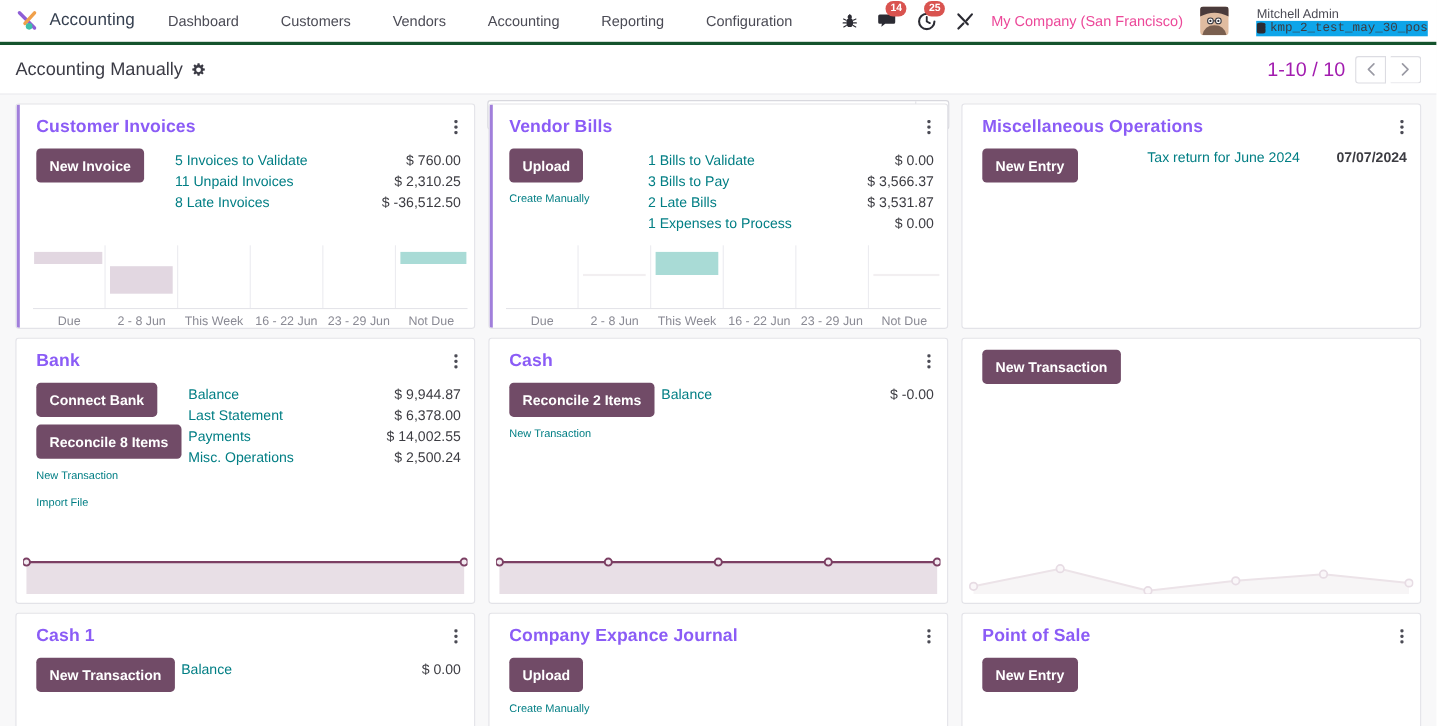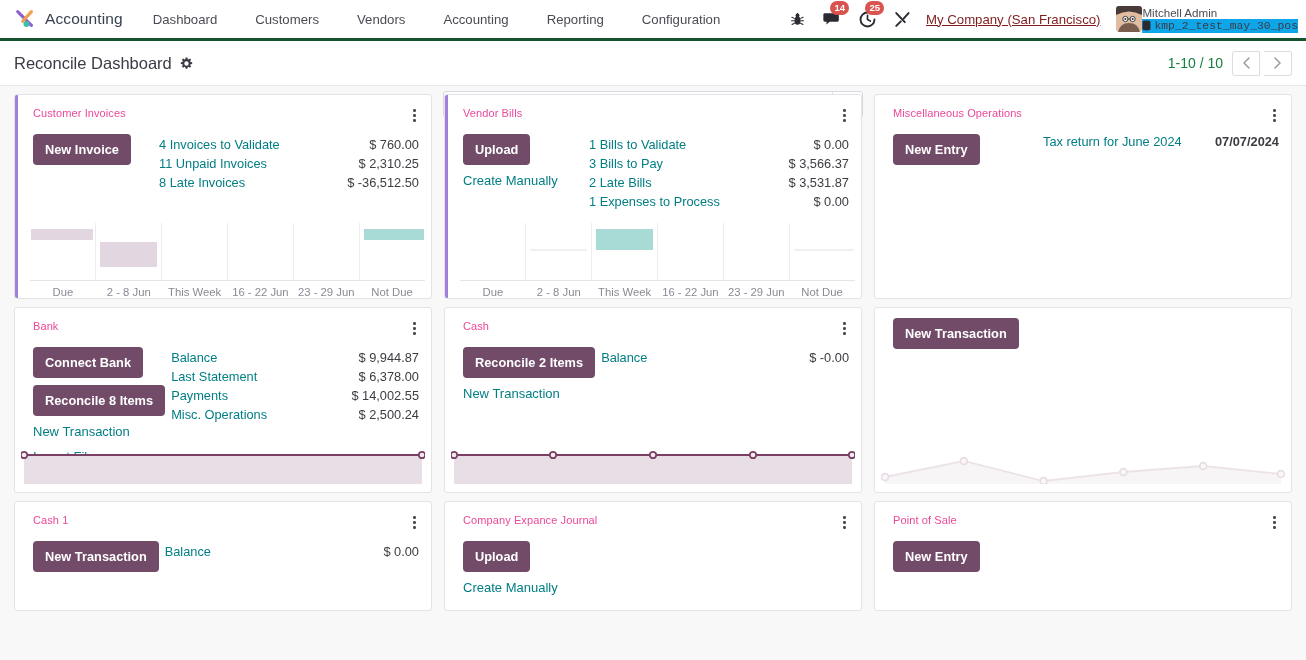--- a/index.html
+++ b/index.html
@@ -45,25 +45,25 @@
     display: flex; align-items: center; height: 41px;
   }
   .badge {
     position: absolute; top: 2px; right: 1px;
     background: #d9534f; color: #fff;
     font-size: 9.5px; line-height: 1;
     border-radius: 8px; padding: 2px 4px 2.5px;
     font-weight: 600; min-width: 15px; text-align: center;
   }
   .company-name {
-    font-size: 13.2px; color: #7f1d1d; padding: 0 10px 0 6px;
-    cursor: pointer; white-space: nowrap; text-decoration: underline;
+    font-size: 13.2px; color: #ec4899; padding: 0 10px 0 6px;
+    cursor: pointer; white-space: nowrap;
   }
   .user-zone {
-    display: flex; align-items: center; gap: 0;
+    display: flex; align-items: center; gap: 25px;
     padding-left: 6px; cursor: pointer;
   }
   .avatar {
     width: 26px; height: 26px; border-radius: 3px;
     overflow: hidden; flex: 0 0 26px; display:block;
   }
   .user-lines { display: flex; flex-direction: column; gap: 0px; }
   .user-name { font-size: 11.6px; color: #4b4b55; line-height: 13px; }
   .user-db {
     font-size: 11.4px; color: #3c3c42; line-height: 14px;
@@ -117,21 +117,21 @@
   .sv-input::placeholder { color: #8a8a94; }
   .sv-toggle {
     width: 30px; height: 100%; border-left: 1px solid #e2e2e7;
     display: flex; align-items: center; justify-content: center;
     cursor: pointer;
   }
 
   .pager {
     margin-left: auto; display: flex; align-items: center; gap: 4px;
   }
-  .pager-text { font-size: 14px; color: #15803d; margin-right: 5px; }
+  .pager-text { font-size: 18px; color: #a21caf; margin-right: 5px; }
   .pager-btn {
     width: 28px; height: 25px; border: 1px solid #dcdce2;
     background: #fff; border-radius: 3px; cursor: pointer;
     display: flex; align-items: center; justify-content: center;
   }
   .pager-btn:first-of-type { border-top-right-radius:0; border-bottom-right-radius:0; }
   .pager-btn:last-of-type { border-left:none; border-top-left-radius:0; border-bottom-left-radius:0; }
 
   
   .dash {
@@ -148,29 +148,29 @@
     background: #fff; border: 1px solid #e3e3e8;
     border-radius: 3px; position: relative;
     display: flex; flex-direction: column;
     overflow: hidden;
   }
   .card.accent::before {
     content: ""; position: absolute; left: 0; top: 0; bottom: 0;
     width: 3px; background: #a17fdb;
   }
   .card-h1 { height: 205px; }
-  .card-h2 { height: 186px; }
+  .card-h2 { height: 242px; }
   .card-h3 { height: 110px; }
 
   .card-head {
     display: flex; align-items: flex-start; justify-content: space-between;
     padding: 12px 12px 0 18px;
   }
   .card-title {
-    font-size: 11px; color: #ec4899; font-weight: 400;
+    font-size: 16px; color: #8b5cf6; font-weight: 700;
     letter-spacing: .1px; cursor: pointer;
   }
   .kebab {
     cursor: pointer; padding: 2px 3px;
     display: flex; flex-direction: column; gap: 2.5px; align-items: center;
   }
   .kebab i { width: 2.6px; height: 2.6px; background: #4b4b55; border-radius: 50%; display:block; }
 
   .card-body {
     display: flex; padding: 10px 12px 0 18px; flex: 1 1 auto;
@@ -180,21 +180,21 @@
     display: flex; flex-direction: column; align-items: flex-start;
     gap: 7px; min-width: 120px;
   }
   .btn-primary {
     background: #714b67; color: #fff; border: none;
     font-size: 12.8px; font-weight: 700; padding: 8px 12px;
     border-radius: 4px; cursor: pointer; white-space: nowrap;
     font-family: "Liberation Sans", sans-serif;
   }
   .link {
-    color: #017e84; font-size: 13px; cursor: pointer;
+    color: #017e84; font-size: 10px; cursor: pointer;
     text-decoration: none; line-height: 18px;
   }
 
   .kpi-table {
     flex: 1; display: flex; flex-direction: column;
     padding-left: 6px; padding-top: 1px;
   }
   .kpi-row {
     display: flex; justify-content: space-between; align-items: baseline;
     line-height: 19px;
@@ -332,21 +332,21 @@
           <span>kmp_2_test_may_30_pos</span>
         </span>
       </div>
     </div>
 
   </div>
 </div>
 
 <div class="control-panel">
   <div class="page-title">
-    <span>Reconcile Dashboard</span>
+    <span>Accounting Manually</span>
     <span class="gear-btn">
       <svg width="13" height="13" viewBox="0 0 16 16">
         <path d="M8 5.3 A2.7 2.7 0 1 0 8 10.7 A2.7 2.7 0 1 0 8 5.3 Z M6.9 0.6 h2.2 l.35 2.0 1.1.46 1.62-1.2 1.56 1.56 -1.2 1.62 .46 1.1 2.0 .35 v2.2 l-2.0 .35 -.46 1.1 1.2 1.62 -1.56 1.56 -1.62-1.2 -1.1 .46 -.35 2.0 h-2.2 l-.35-2.0 -1.1-.46 -1.62 1.2 -1.56-1.56 1.2-1.62 -.46-1.1 -2.0-.35 v-2.2 l2.0-.35 .46-1.1 -1.2-1.62 1.56-1.56 1.62 1.2 1.1-.46 Z" fill="#3b3b45"></path>
       </svg>
     </span>
   </div>
 
   <div class="searchview">
     <span class="sv-icon">
       <svg width="13" height="13" viewBox="0 0 14 14">
@@ -400,21 +400,21 @@
           <i></i>
           <i></i>
         </span>
     </div>
     <div class="card-body">
       <div class="col-actions">
         <button class="btn-primary">New Invoice</button>
       </div>
       <div class="kpi-table">
         <div class="kpi-row">
-          <span class="kpi-label">4 Invoices to Validate</span>
+          <span class="kpi-label">5 Invoices to Validate</span>
           <span class="kpi-value">$ 760.00</span>
         </div>
         <div class="kpi-row">
           <span class="kpi-label">11 Unpaid Invoices</span>
           <span class="kpi-value">$ 2,310.25</span>
         </div>
         <div class="kpi-row">
           <span class="kpi-label">8 Late Invoices</span>
           <span class="kpi-value">$ -36,512.50</span>
         </div>

